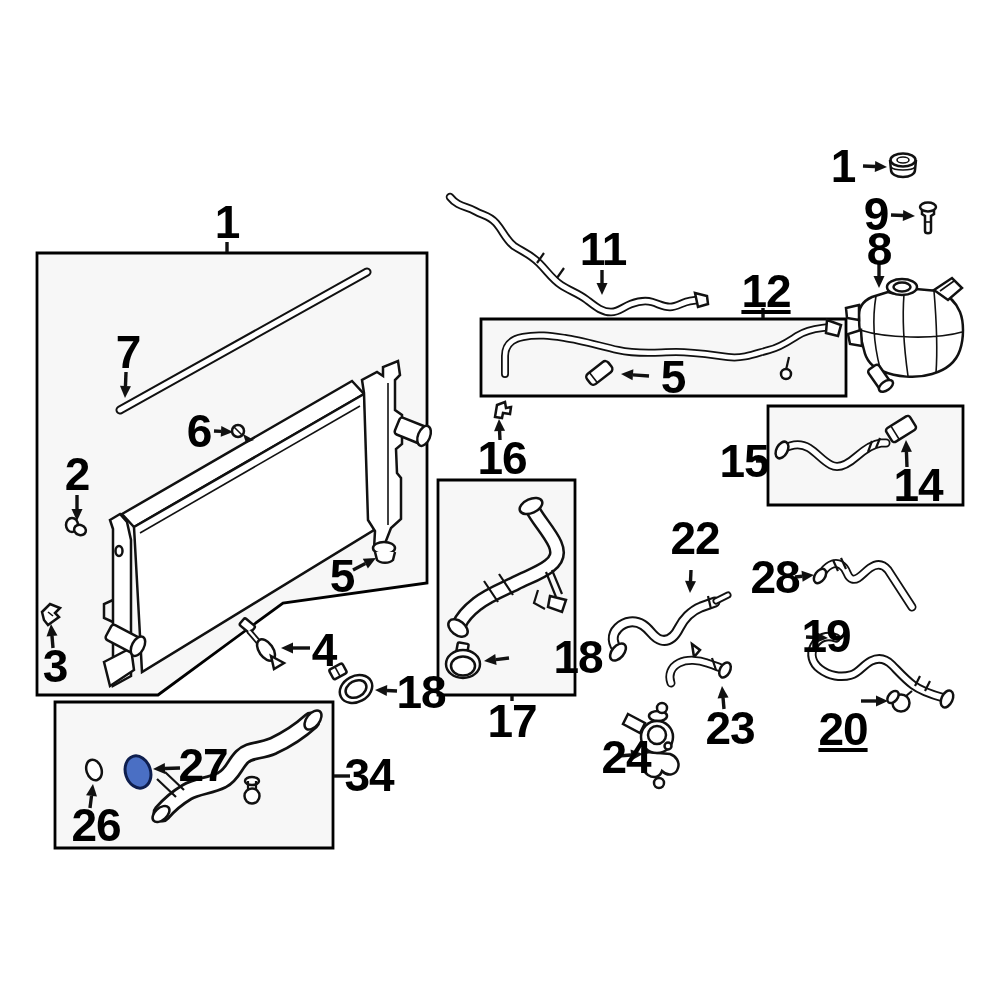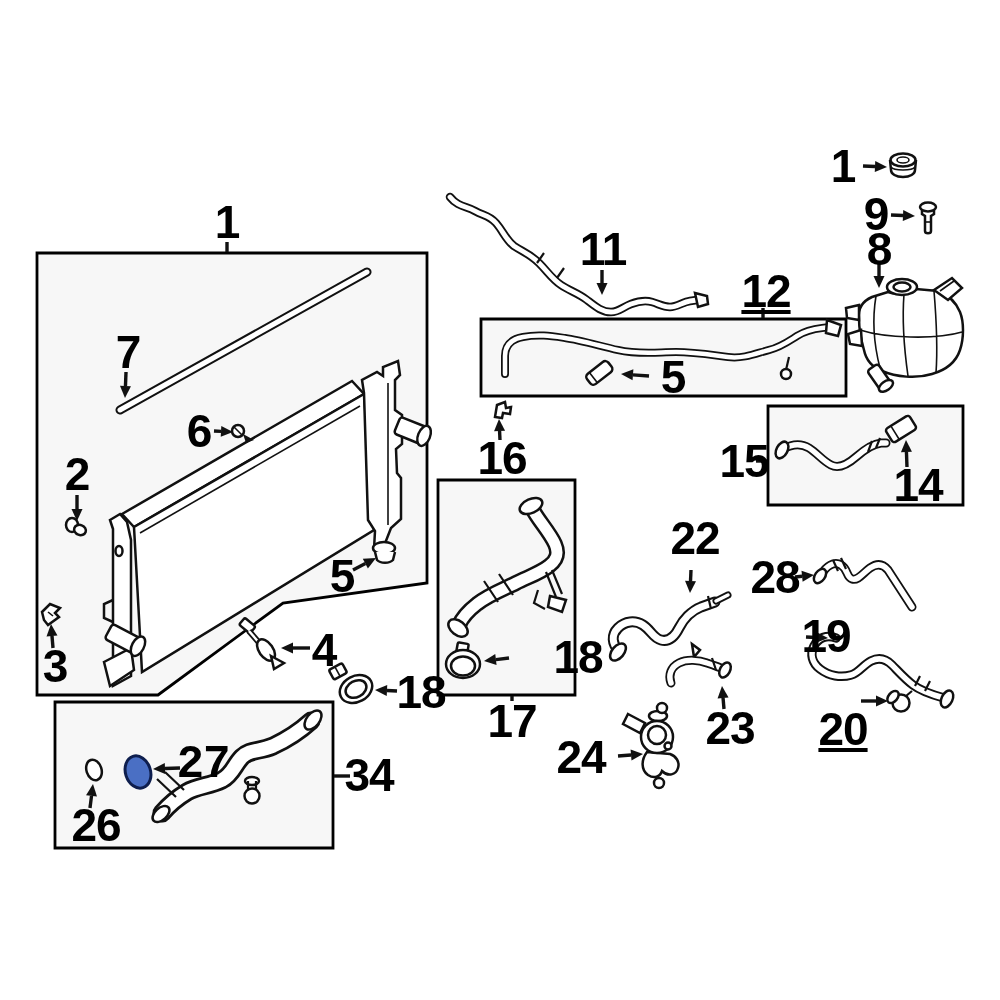--- a/index.html
+++ b/index.html
@@ -373,19 +373,19 @@
       <div class="part-num" style="left: 673px; top: 377px;">5</div>
       <div class="part-num" style="left: 744px; top: 461px;">15</div>
       <div class="part-num" style="left: 918px; top: 485px;">14</div>
       <div class="part-num" style="left: 512px; top: 721px;">17</div>
       <div class="part-num" style="left: 532px; top: 657px; margin-left: 46px;">18</div>
       <div class="part-num" style="left: 826px; top: 636px;">19</div>
       <div class="part-num" style="left: 843px; top: 729px; text-decoration: underline;">20</div>
       <div class="part-num" style="left: 775px; top: 577px;">28</div>
       <div class="part-num" style="left: 695px; top: 538px;">22</div>
       <div class="part-num" style="left: 730px; top: 728px; text-align: right;">23</div>
-      <div class="part-num" style="left: 581px; top: 757px;">24</div>
+      <div class="part-num" style="left: 626px; top: 757px;">24</div>
       <div class="part-num" style="left: 369px; top: 775px;">34</div>
       <div class="part-num" style="left: 96px; top: 825px;">26</div>
-      <div class="part-num" style="left: 203px; top: 765px; font-family: Liberation Mono, monospace;">27</div>
+      <div class="part-num" style="left: 203px; top: 765px;">27</div>
       <div class="part-num" style="left: 421px; top: 692px;">18</div>
     </div>
 </div>
 
 </body></html>

